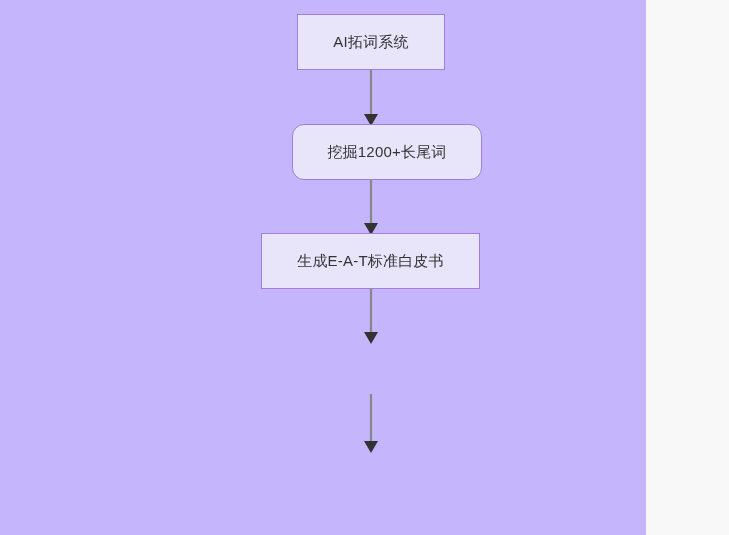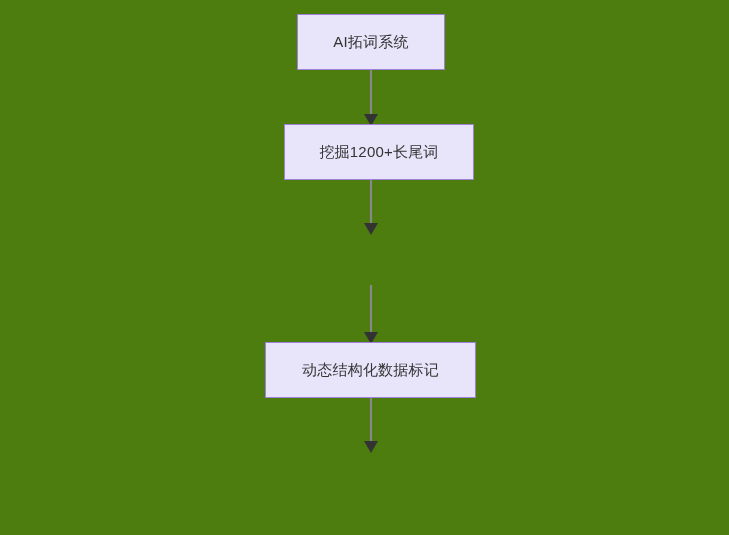--- a/index.html
+++ b/index.html
@@ -8,23 +8,23 @@
   }
   body {
     width: 729px;
     height: 535px;
     background: #f8f8f8;
     font-family: "Liberation Sans", "DejaVu Sans", sans-serif;
     overflow: hidden;
   }
   #flowchart {
     position: relative;
-    width: 729px;
+    width: 646px;
     height: 535px;
-    background: #4d7c0f;
+    background: #c4b5fd;
   }
   .node {
     position: absolute;
     box-sizing: border-box;
     background: #e8e5fb;
     border: 1.6px solid #9f7fd9;
     display: flex;
     align-items: center;
     justify-content: center;
     z-index: 2;
@@ -72,23 +72,23 @@
 
   <svg class="edge" style="left:355px; top:394px; width:32px; height:61px;" viewBox="0 0 32 61">
     <line x1="16" y1="0" x2="16" y2="49"></line>
     <polygon points="16,59 9,47 23,47"></polygon>
   </svg>
 
   <div class="node" style="left:297px; top:14px; width:148px; height:56px;">
     <span class="node-label">AI拓词系统</span>
   </div>
 
-  <div class="node" style="left:284px; top:124px; width:190px; height:56px;">
+  <div class="node" style="left:292px; top:124px; width:190px; height:56px;border-radius:12px;">
     <span class="node-label">挖掘1200+长尾词</span>
   </div>
 
+  <div class="node" style="left:261px; top:233px; width:219px; height:56px;">
+    <span class="node-label">生成E-A-T标准白皮书</span>
+  </div>
 
-  <div class="node" style="left:265px; top:342px; width:211px; height:56px;">
-    <span class="node-label">动态结构化数据标记</span>
-  </div>
 
 
 </div>
 
 </body></html>

